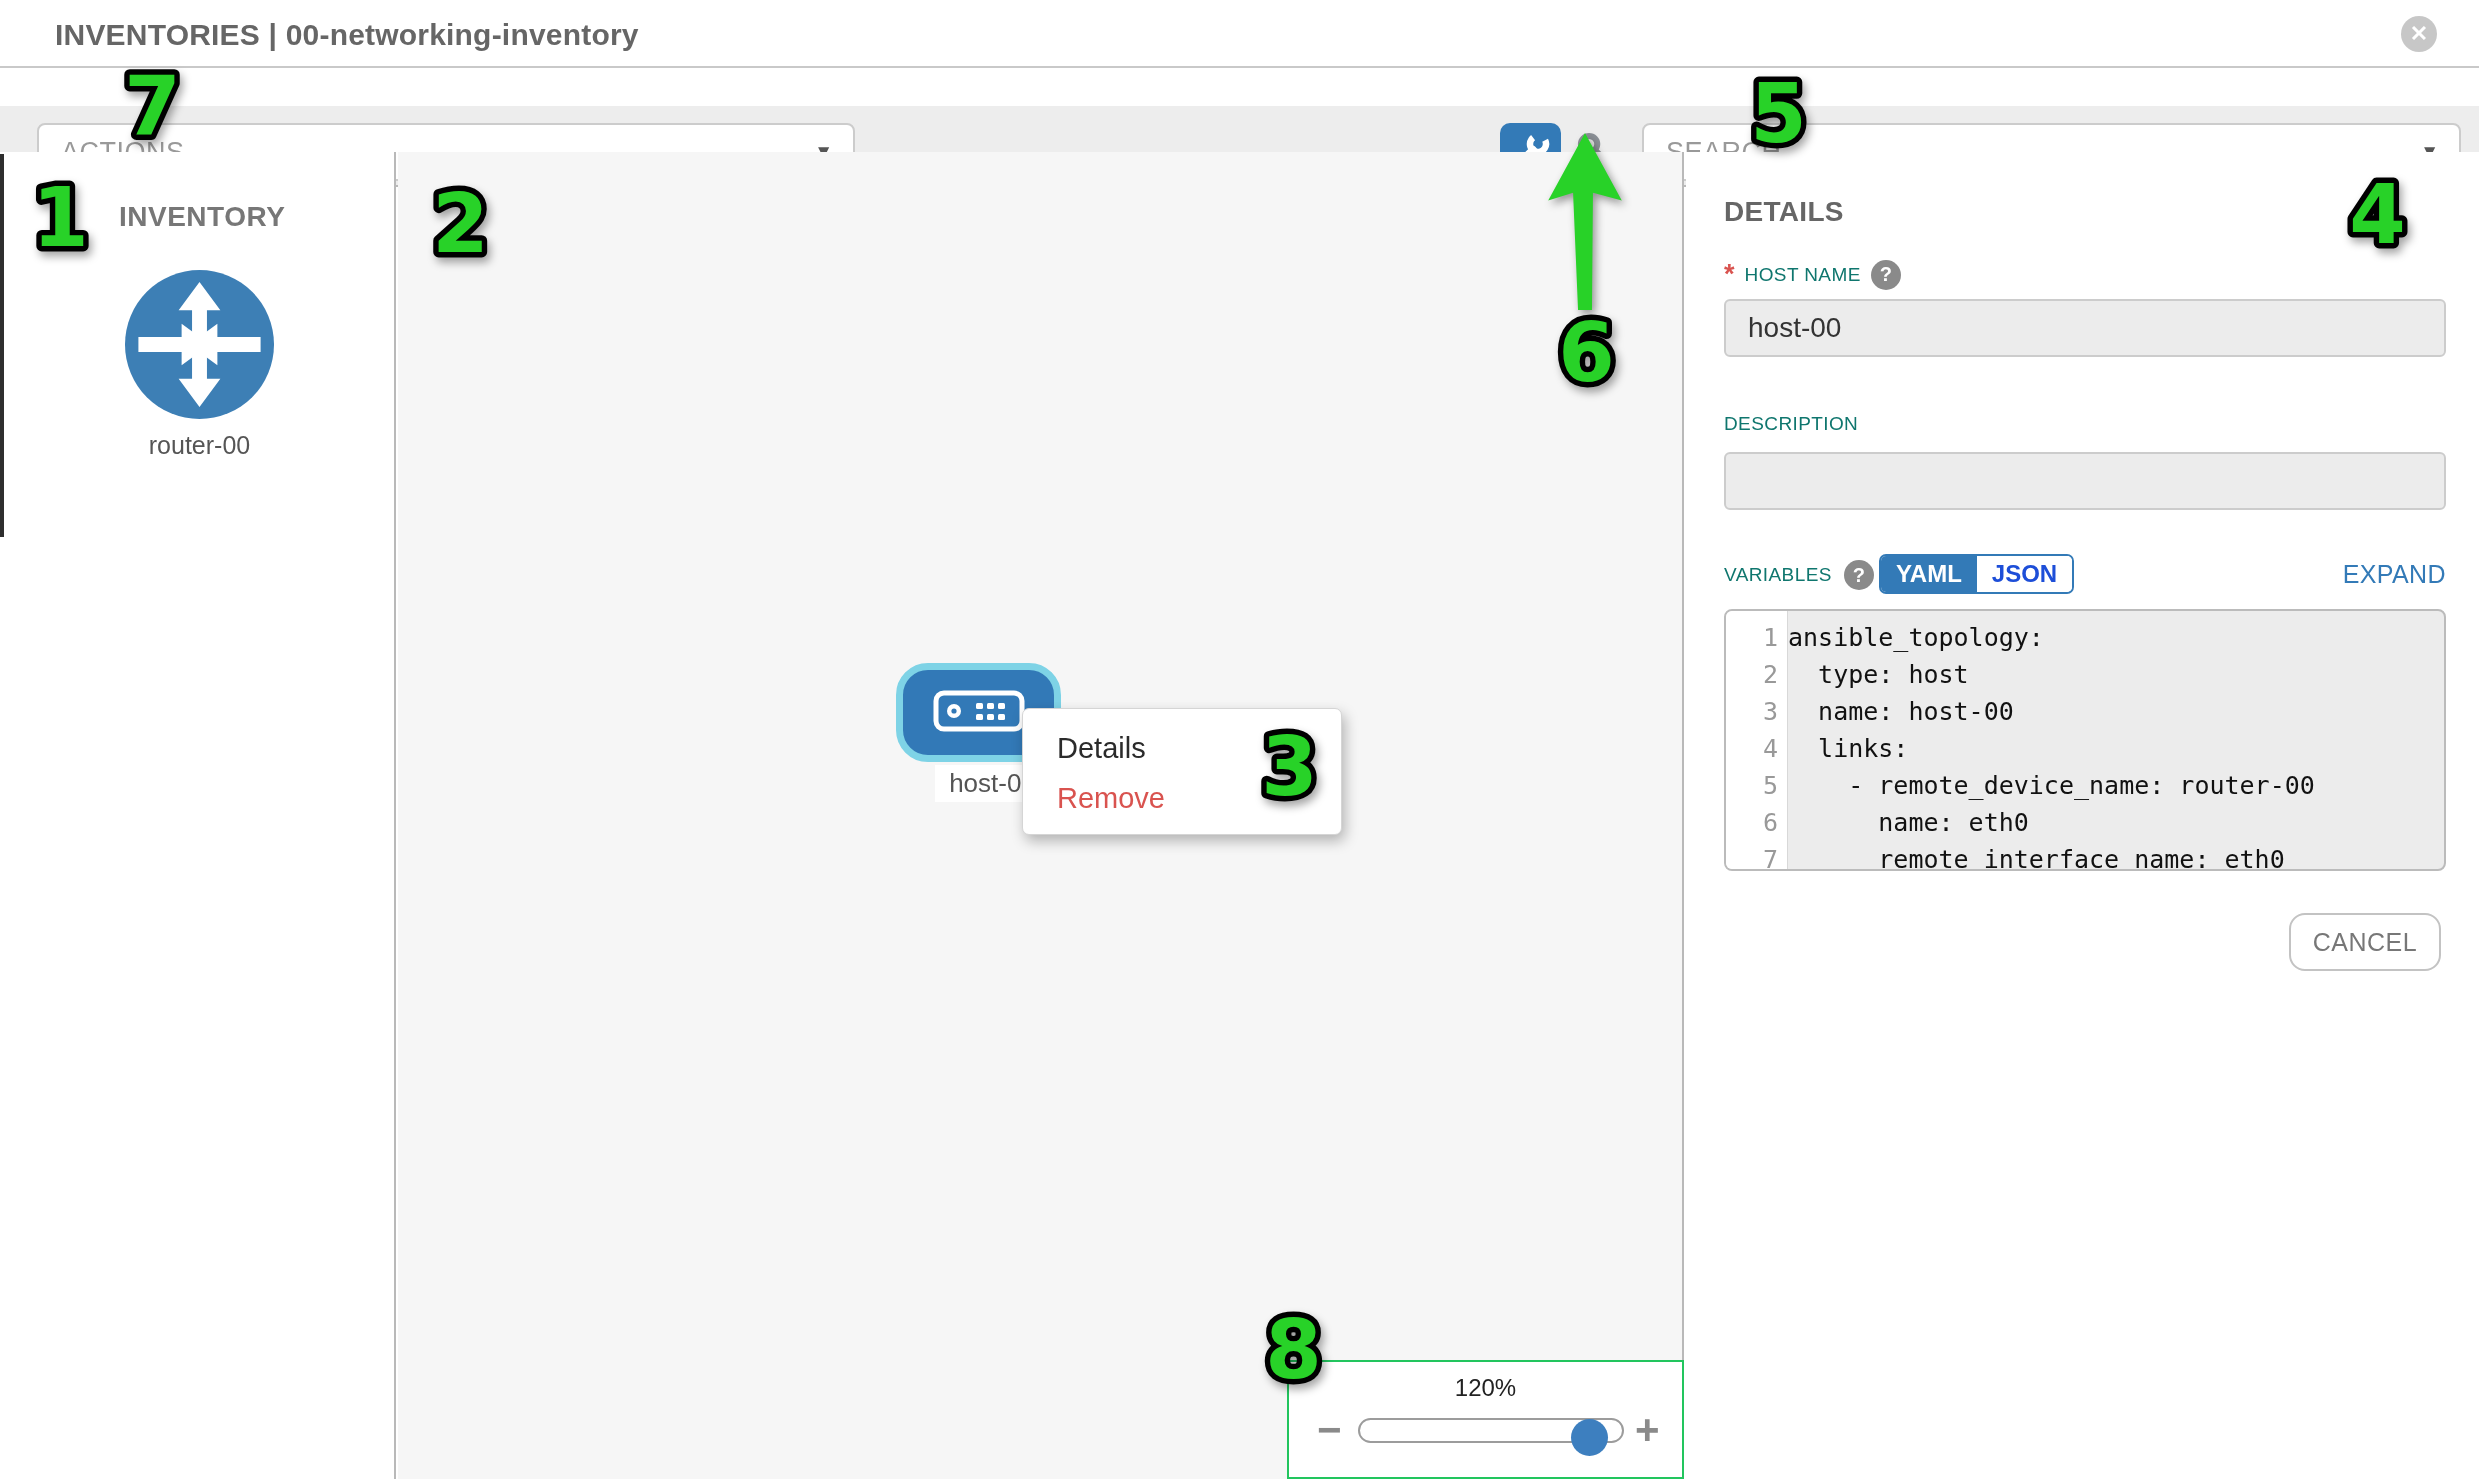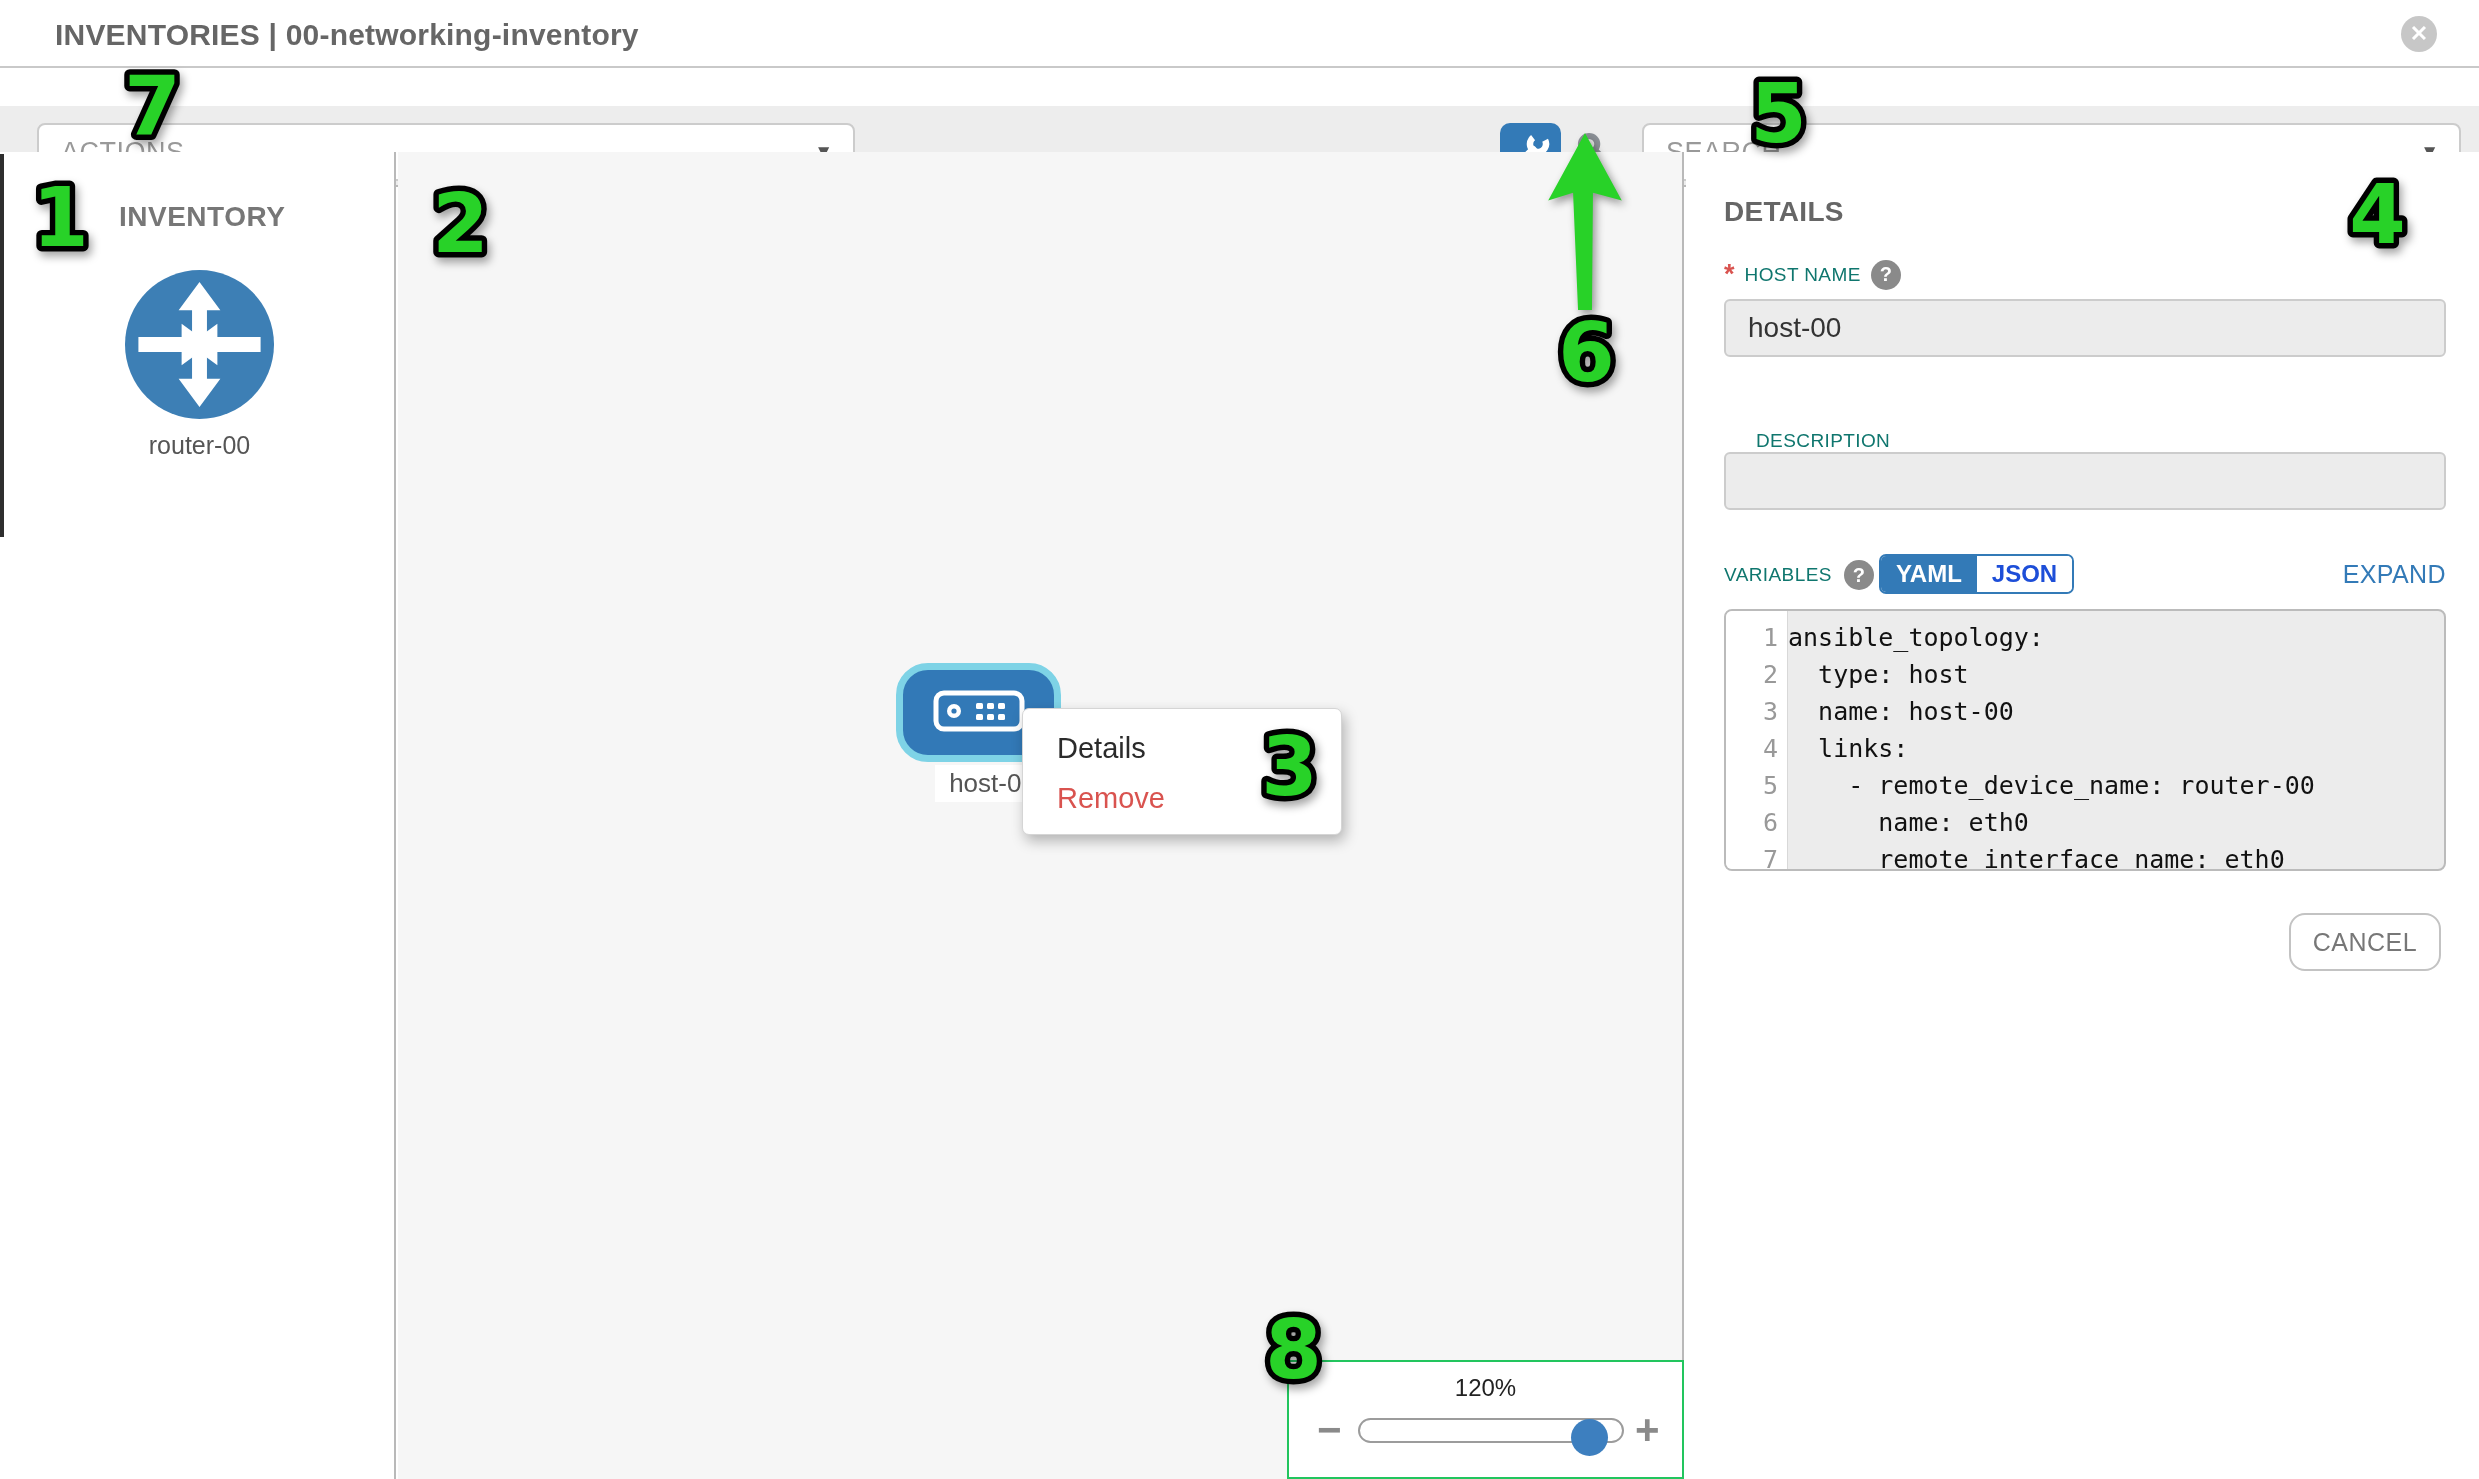--- a/index.html
+++ b/index.html
@@ -51,21 +51,21 @@
   .zoom-minus { left:28px; }
   .zoom-plus { left:346px; }
   .zoom-track { position:absolute; left:69px; top:12px; width:266px; height:25px; background:#fff; border:2px solid #9c9c9c; border-radius:13px; cursor:pointer; }
   .zoom-thumb { position:absolute; left:211px; top:-1px; width:37px; height:37px; border-radius:50%; background:#3d7fbf; cursor:pointer; }
 
   
   .details-panel { position:absolute; left:1686px; top:152px; width:794px; height:1327px; background:#fff; }
   .dp-heading { position:absolute; left:38px; top:44px; font-size:28px; font-weight:bold; color:#666; letter-spacing:0.3px; }
   .field-label-row { position:absolute; left:38px; display:flex; align-items:center; gap:10px; }
   .row-hostname { top:107px; }
-  .row-desc { top:278px;margin-left:32px; }
+  .row-desc { top:261px; }
   .req { color:#d9534f; font-size:27px; font-weight:bold; }
   .flabel { font-size:19px; color:#0f766e; letter-spacing:0.4px; }
   .help-icon { width:30px; height:30px; border-radius:50%; background:#8a8a8a; color:#fff; font-size:20px; font-weight:bold; display:inline-flex; align-items:center; justify-content:center; cursor:pointer; }
   .text-input { position:absolute; left:38px; width:722px; height:58px; background:#ececec; border:2px solid #ccc; border-radius:6px; font-size:28px; color:#333; padding:0 22px; font-family:"Liberation Sans", sans-serif; }
   .inp-hostname { top:147px; }
   .inp-desc { top:300px; }
   .vars-row { position:absolute; left:38px; top:402px; width:722px; height:44px; }
   .vars-label-wrap { position:absolute; left:0; top:6px; display:flex; align-items:center; gap:12px; }
   .seg-toggle { position:absolute; left:155px; top:0; display:flex; border:2px solid #337ab7; border-radius:7px; overflow:hidden; height:40px; }
   .seg { padding:0 15px; font-size:24px; font-weight:bold; display:flex; align-items:center; cursor:pointer; }

